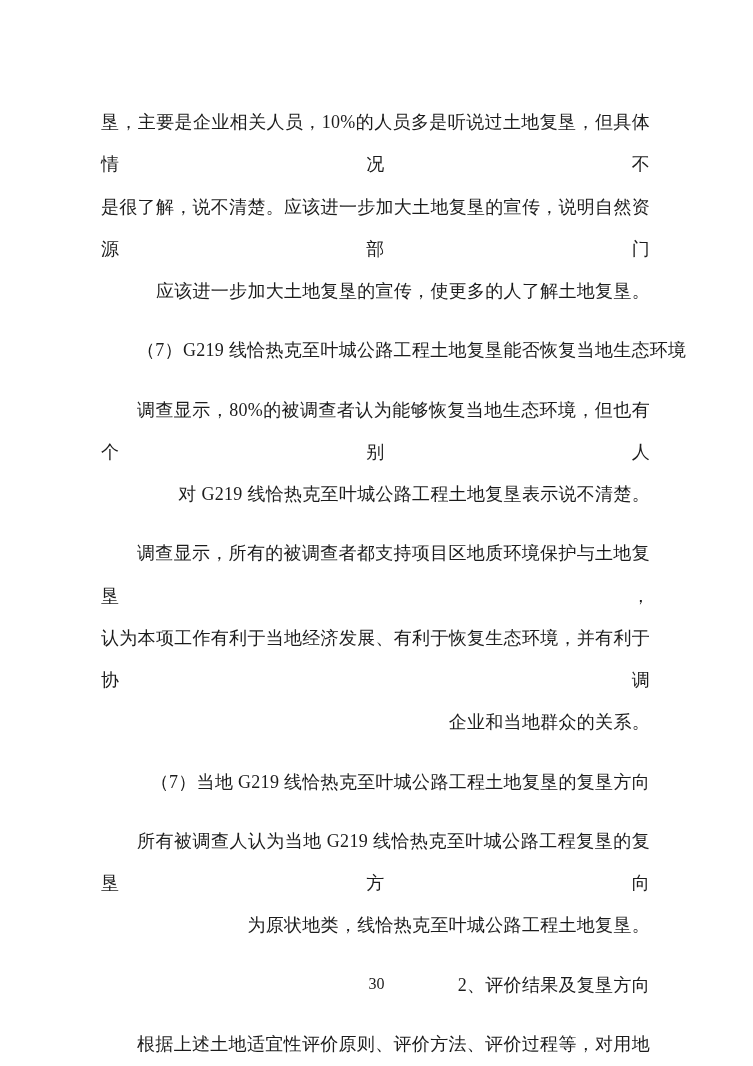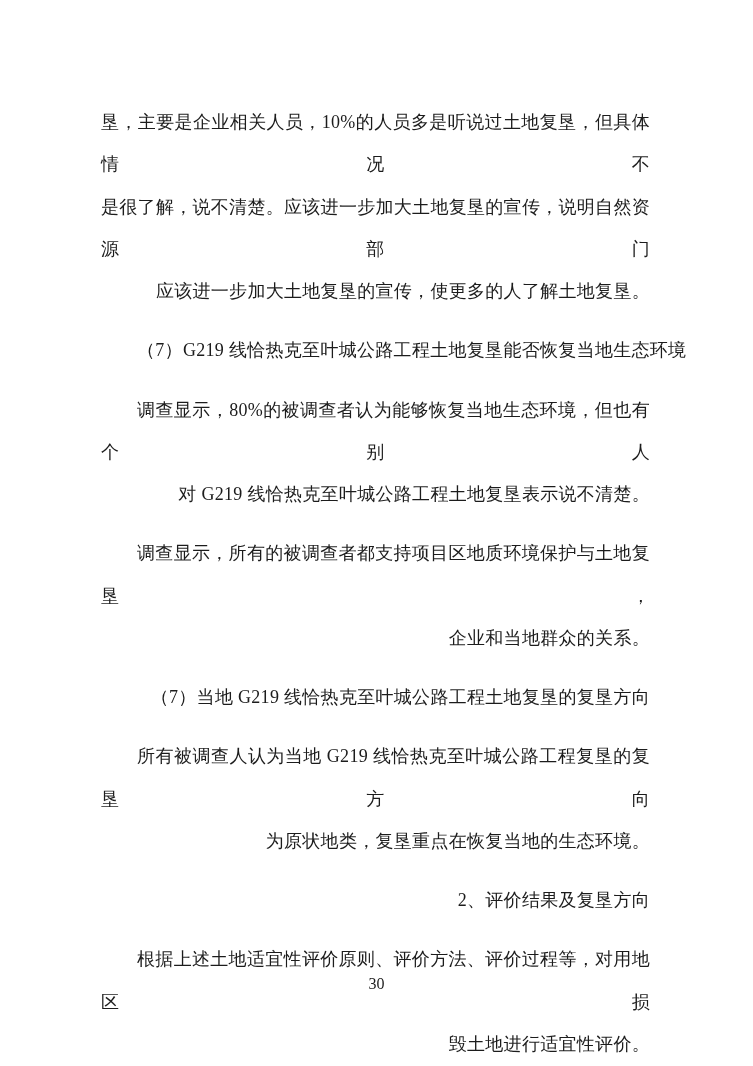--- a/index.html
+++ b/index.html
@@ -70,30 +70,31 @@
     </p>
 
     <p class="para">
       <span class="line full indent">调查显示，80%的被调查者认为能够恢复当地生态环境，但也有个别人</span>
       <span class="line">对 G219 线恰热克至叶城公路工程土地复垦表示说不清楚。</span>
     </p>
 
 
     <p class="para">
       <span class="line full indent">调查显示，所有的被调查者都支持项目区地质环境保护与土地复垦，</span>
+      <span class="line full">认为本项工作有利于当地经济发展、有利于恢复生态环境，并有利于协调</span>
       <span class="line">企业和当地群众的关系。</span>
     </p>
 
     <p class="para">
       <span class="line indent">（7）当地 G219 线恰热克至叶城公路工程土地复垦的复垦方向</span>
     </p>
 
     <p class="para">
       <span class="line full indent">所有被调查人认为当地 G219 线恰热克至叶城公路工程复垦的复垦方向</span>
-      <span class="line">为原状地类，复垦重点在恢复当地的生态环境。</span>
+      <span class="line">为原状地类，线恰热克至叶城公路工程土地复垦。</span>
     </p>
 
     <p class="para">
       <span class="line indent">2、评价结果及复垦方向</span>
     </p>
 
     <p class="para">
       <span class="line full indent">根据上述土地适宜性评价原则、评价方法、评价过程等，对用地区损</span>
       <span class="line">毁土地进行适宜性评价。</span>
     </p>

